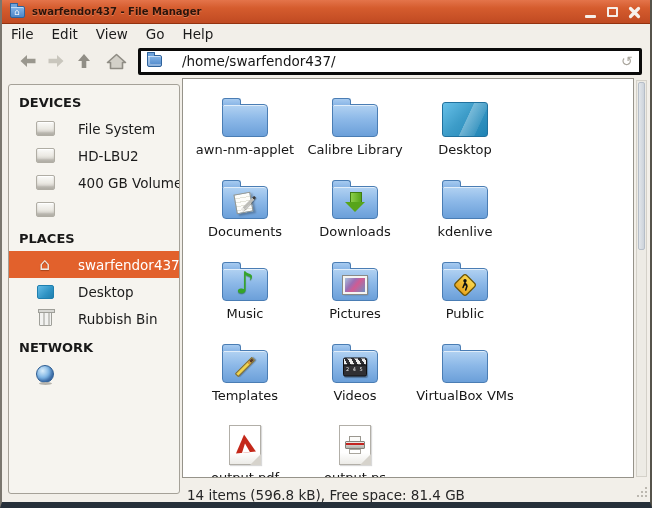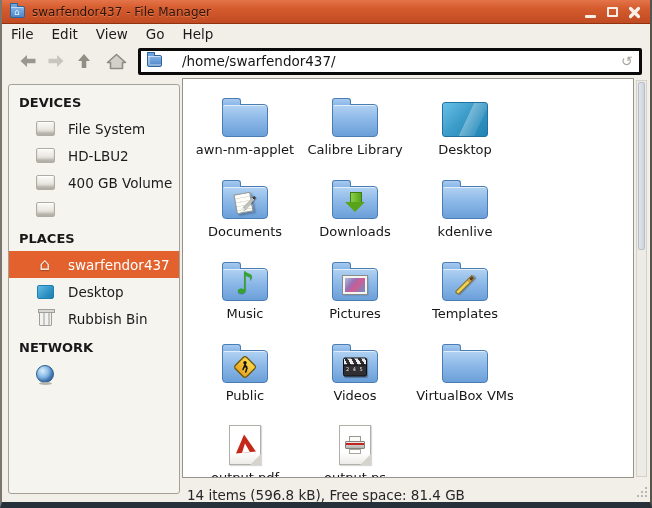--- a/index.html
+++ b/index.html
@@ -11,21 +11,21 @@
   
   .titlebar{height:24px;flex:0 0 24px;display:flex;align-items:center;padding:0 8px;
     background:linear-gradient(180deg,#e4744a 0%,#d55c2e 35%,#c04a22 100%);
     border-bottom:1px solid #93320f;position:relative;}
   .title-icon{width:15px;height:12px;position:relative;margin-right:7px;margin-top:1px;
     background:linear-gradient(180deg,#84b5e8,#4d86c8);border:1px solid #2f639c;border-radius:1px 2px 2px 2px;
     box-shadow:inset 0 1px 0 rgba(255,255,255,.5);}
   .title-icon::before{content:"";position:absolute;top:-4px;left:-1px;width:6px;height:3px;
     background:#6ea3dc;border:1px solid #2f639c;border-bottom:none;border-radius:1px 1px 0 0;}
   .title-icon span{position:absolute;left:3px;top:-1px;font-size:9px;color:#eef4fb;line-height:12px;}
-  .title-text{font-size:12px;font-weight:normal;color:#2b140b;text-shadow:0 1px 0 rgba(255,170,130,.45);}
+  .title-text{font-size:10px;font-weight:bold;color:#2b140b;text-shadow:0 1px 0 rgba(255,170,130,.45);}
   .win-controls{position:absolute;right:9px;top:0;height:24px;display:flex;align-items:center;gap:8px;}
   .wc{display:flex;align-items:center;justify-content:center;width:14px;height:16px;cursor:default;}
   .wc-min i{display:block;width:11px;height:3px;background:#f6efe9;margin-top:9px;border-radius:1px;}
   .wc-max i{display:block;width:11px;height:10px;border:2.5px solid #f6efe9;border-radius:1px;}
 
   
   .menubar{height:20px;flex:0 0 20px;display:flex;align-items:center;
     background:#f2efe9;}
   .menu-item{padding:0 9px;font-size:13.5px;color:#1b1b1b;line-height:20px;}
 
@@ -43,21 +43,21 @@
   .path-text{font-size:13.5px;color:#141414;white-space:nowrap;overflow:hidden;flex:1;}
   .path-refresh{color:#a9a59c;font-size:14px;line-height:1;flex:0 0 auto;transform:scaleX(-1);}
 
   
   .content{position:relative;flex:1;background:#f2efe9;border-radius:9px;}
 
   
   .sidebar{position:absolute;left:6px;top:6px;width:172px;height:410px;background:#f6f4ef;
     border:1px solid #a5a198;border-radius:3px;overflow:hidden;padding-top:2px;}
   .side-header{font-size:13px;font-weight:bold;color:#181818;padding:8px 0 5px 10px;}
-  .side-item{display:flex;align-items:center;height:27px;padding-left:26px;gap:13px;
+  .side-item{display:flex;align-items:center;height:27px;padding-left:26px;gap:23px;
     font-size:13.5px;color:#1b1b1b;white-space:nowrap;}
   .side-item.selected{background:#e2612c;color:#fff;}
   .ic-wrap{width:20px;display:flex;justify-content:center;flex:0 0 20px;}
   .ic-drive{width:19px;height:15px;border:1px solid #b0ada4;border-radius:2px;
     background:linear-gradient(180deg,#fbfbf9 0%,#eceae4 50%,#c9c6be 100%);
     box-shadow:inset 0 -3px 2px rgba(110,108,100,.28), inset 0 1px 0 #fff;}
   .ic-home{font-size:17px;color:#ece9e3;line-height:1;text-shadow:0 1px 1px rgba(90,30,5,.45);}
   .ic-desktop-sm{width:17px;height:14px;border-radius:2px;border:1px solid #1f7fae;
     background:linear-gradient(135deg,#63bbe6 0%,#2f93c4 60%,#1f7fae 100%);}
   .ic-trash{position:relative;width:13px;height:15px;border:1px solid #9f9f99;border-radius:2px 2px 1px 1px;
@@ -322,29 +322,20 @@
           <div class="icbox">
               <div class="folder">
                 <span class="emb emb-pic"></span>
               </div>
             </div>
           <div class="lbl">Pictures</div>
         </div>
 
         <div class="cell">
           <div class="icbox">
-              <div class="folder">
-                <span class="emb emb-pencil"></span>
-              </div>
-            </div>
-          <div class="lbl">Templates</div>
-        </div>
-
-        <div class="cell">
-          <div class="icbox">
             <div class="folder">
               <span class="emb" style="width:26px;height:26px;">
                 <svg width="26" height="26" viewBox="0 0 26 26">
                   <defs>
                     <linearGradient id="signGrad" x1="0" y1="0" x2="0" y2="1">
                       <stop offset="0" stop-color="#fbd84e"></stop>
                         <stop offset="1" stop-color="#e8a41e"></stop>
                     </linearGradient>
                   </defs>
                   <rect x="5" y="5" width="16" height="16" rx="2.5" transform="rotate(45 13 13)" fill="url(#signGrad)" stroke="#6b5406" stroke-width="1.2"></rect>
@@ -353,20 +344,29 @@
                 </svg>
               </span>
             </div>
           </div>
           <div class="lbl">Public</div>
         </div>
 
         <div class="cell">
           <div class="icbox">
               <div class="folder">
+                <span class="emb emb-pencil"></span>
+              </div>
+            </div>
+          <div class="lbl">Templates</div>
+        </div>
+
+        <div class="cell">
+          <div class="icbox">
+              <div class="folder">
                 <span class="emb emb-clap"></span>
               </div>
             </div>
           <div class="lbl">Videos</div>
         </div>
 
         <div class="cell">
           <div class="icbox">
               <div class="folder"></div>
             </div>

